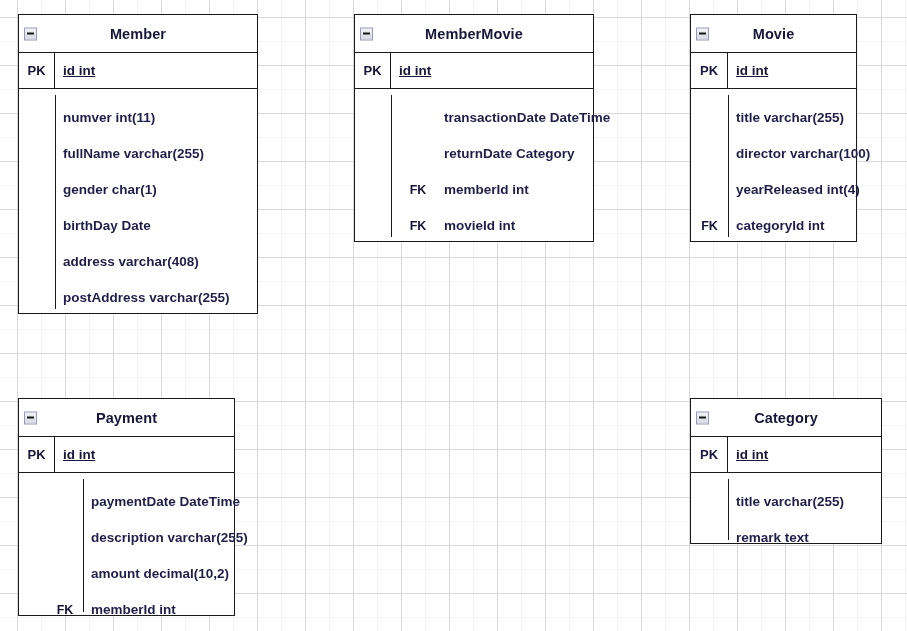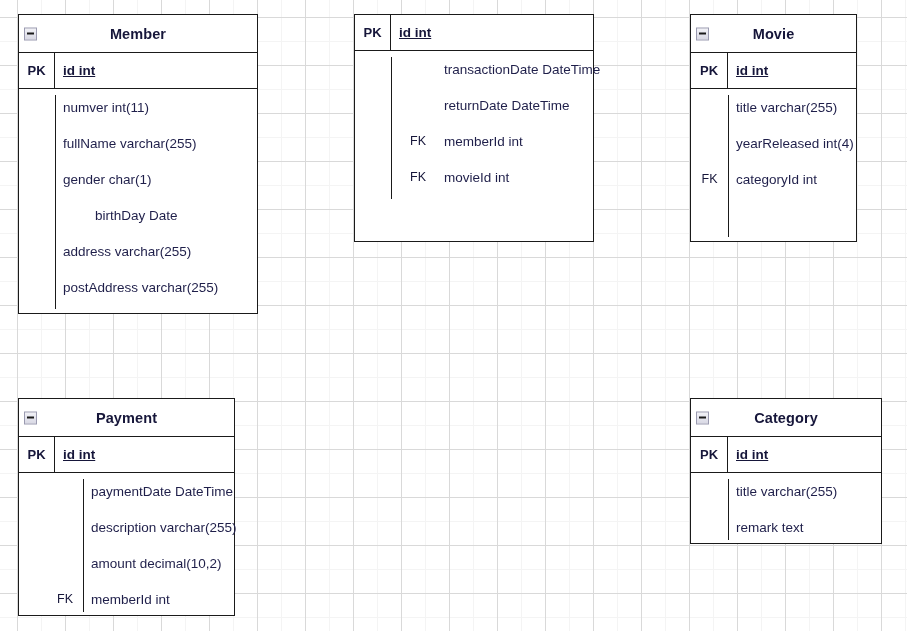--- a/index.html
+++ b/index.html
@@ -116,21 +116,22 @@
     position: absolute;
     top: 6px;
     bottom: 10px;
     width: 0;
     border-left: 1.4px solid #1a1a1a;
   }
   .field-row {
     position: relative;
     box-sizing: border-box;
     display: flex;
-    align-items: center;
+    align-items: flex-end;
+    font-weight: bold;
   }
   .field-row .key-cell {
     box-sizing: border-box;
     display: flex;
     align-items: center;
     justify-content: center;
     font-size: 12.5px;
     color: #16163a;
     flex: 0 0 auto;
   }
@@ -165,48 +166,54 @@
           <div class="name-cell">numver int(11)</div>
         </div>
         <div class="field-row" style="height: 36px;">
           <div class="key-cell" style="width: 36px;"></div>
           <div class="name-cell">fullName varchar(255)</div>
         </div>
         <div class="field-row" style="height: 36px;">
           <div class="key-cell" style="width: 36px;"></div>
           <div class="name-cell">gender char(1)</div>
         </div>
-        <div class="field-row" style="height: 36px; margin-left: 32px;">
+        <div class="field-row" style="height: 36px;">
           <div class="key-cell" style="width: 36px;"></div>
           <div class="name-cell">birthDay Date</div>
         </div>
         <div class="field-row" style="height: 36px;">
           <div class="key-cell" style="width: 36px;"></div>
-          <div class="name-cell">address varchar(255)</div>
+          <div class="name-cell">address varchar(408)</div>
         </div>
         <div class="field-row" style="height: 36px;">
           <div class="key-cell" style="width: 36px;"></div>
           <div class="name-cell">postAddress varchar(255)</div>
         </div>
       </div>
     </div>
     <div class="entity" style="left: 354px; top: 14px; width: 240px; height: 228px;">
+      <div class="entity-title-row" style="height: 38px;">
+        <span class="collapse-icon">
+          <span class="bar"></span>
+        </span>
+        <span class="entity-title">MemberMovie</span>
+      </div>
       <div class="pk-row" style="height: 36px;">
         <div class="key-cell" style="width: 36px;">PK</div>
         <div class="name-cell">id int</div>
       </div>
       <div class="entity-body" style="height: 150.8px; padding-left: 45px;">
         <div class="body-divider" style="left: 36px; bottom: 2.8px;"></div>
         <div class="field-row" style="height: 36px;">
           <div class="key-cell" style="width: 36px;"></div>
           <div class="name-cell">transactionDate DateTime</div>
         </div>
         <div class="field-row" style="height: 36px;">
           <div class="key-cell" style="width: 36px;"></div>
-          <div class="name-cell">returnDate DateTime</div>
+          <div class="name-cell">returnDate Category</div>
         </div>
         <div class="field-row" style="height: 36px;">
           <div class="key-cell" style="width: 36px;">FK</div>
           <div class="name-cell">memberId int</div>
         </div>
         <div class="field-row" style="height: 36px;">
           <div class="key-cell" style="width: 36px;">FK</div>
           <div class="name-cell">movieId int</div>
         </div>
       </div>
@@ -223,20 +230,24 @@
         <div class="name-cell">id int</div>
       </div>
       <div class="entity-body" style="height: 150.8px;">
         <div class="body-divider" style="left: 37px; bottom: 2.8px;"></div>
         <div class="field-row" style="height: 36px;">
           <div class="key-cell" style="width: 37px;"></div>
           <div class="name-cell">title varchar(255)</div>
         </div>
         <div class="field-row" style="height: 36px;">
           <div class="key-cell" style="width: 37px;"></div>
+          <div class="name-cell">director varchar(100)</div>
+        </div>
+        <div class="field-row" style="height: 36px;">
+          <div class="key-cell" style="width: 37px;"></div>
           <div class="name-cell">yearReleased int(4)</div>
         </div>
         <div class="field-row" style="height: 36px;">
           <div class="key-cell" style="width: 37px;">FK</div>
           <div class="name-cell">categoryId int</div>
         </div>
       </div>
     </div>
     <div class="entity" style="left: 18px; top: 398px; width: 217px; height: 218px;">
       <div class="entity-title-row" style="height: 38px;">

